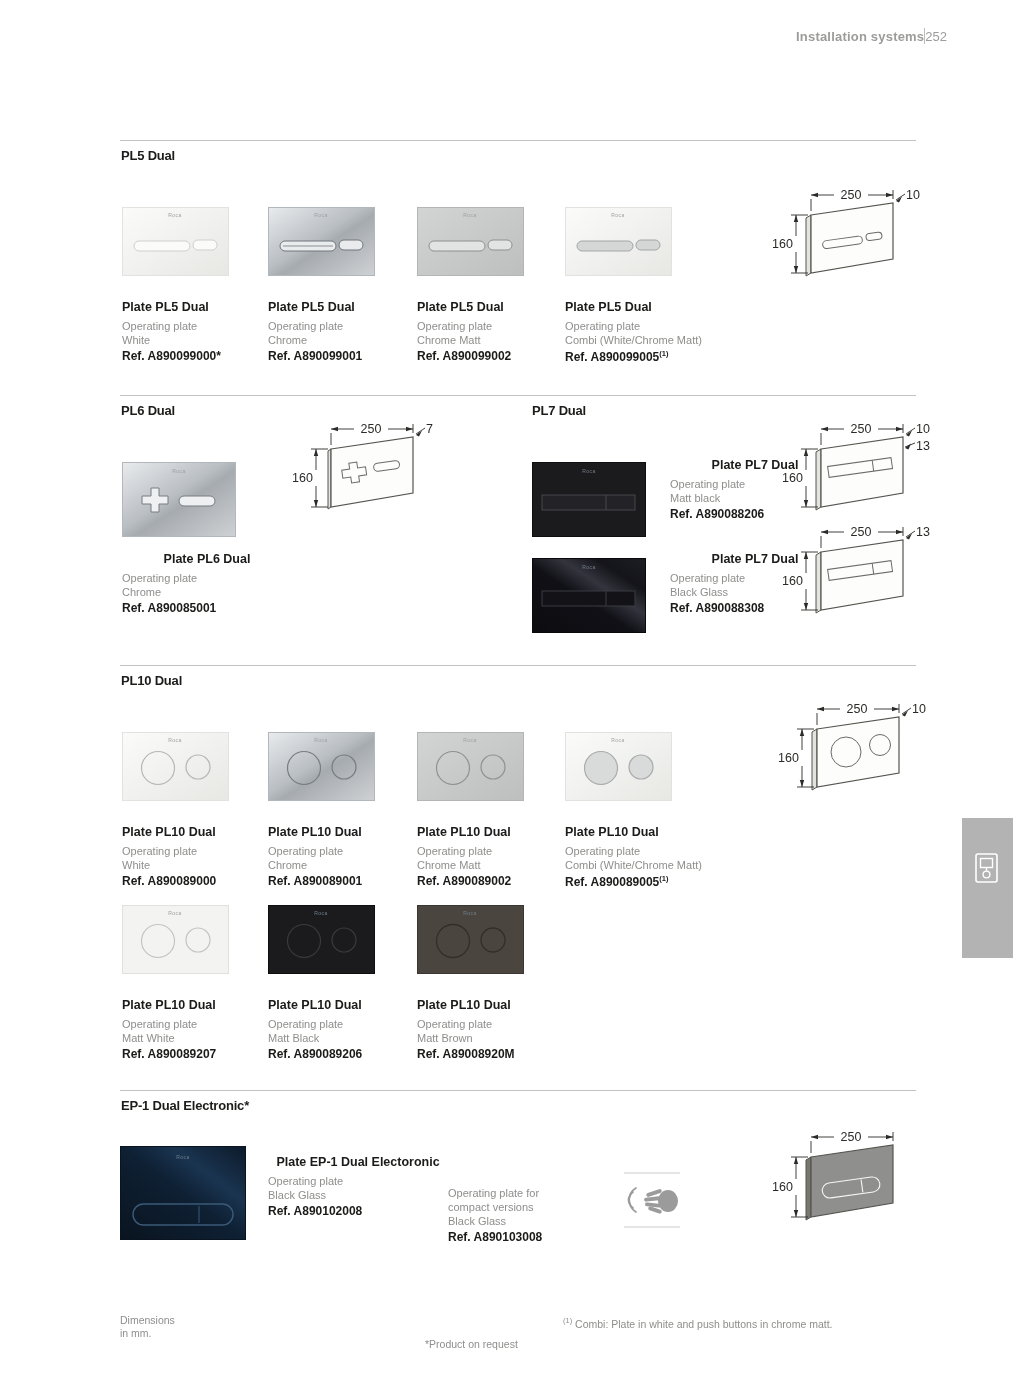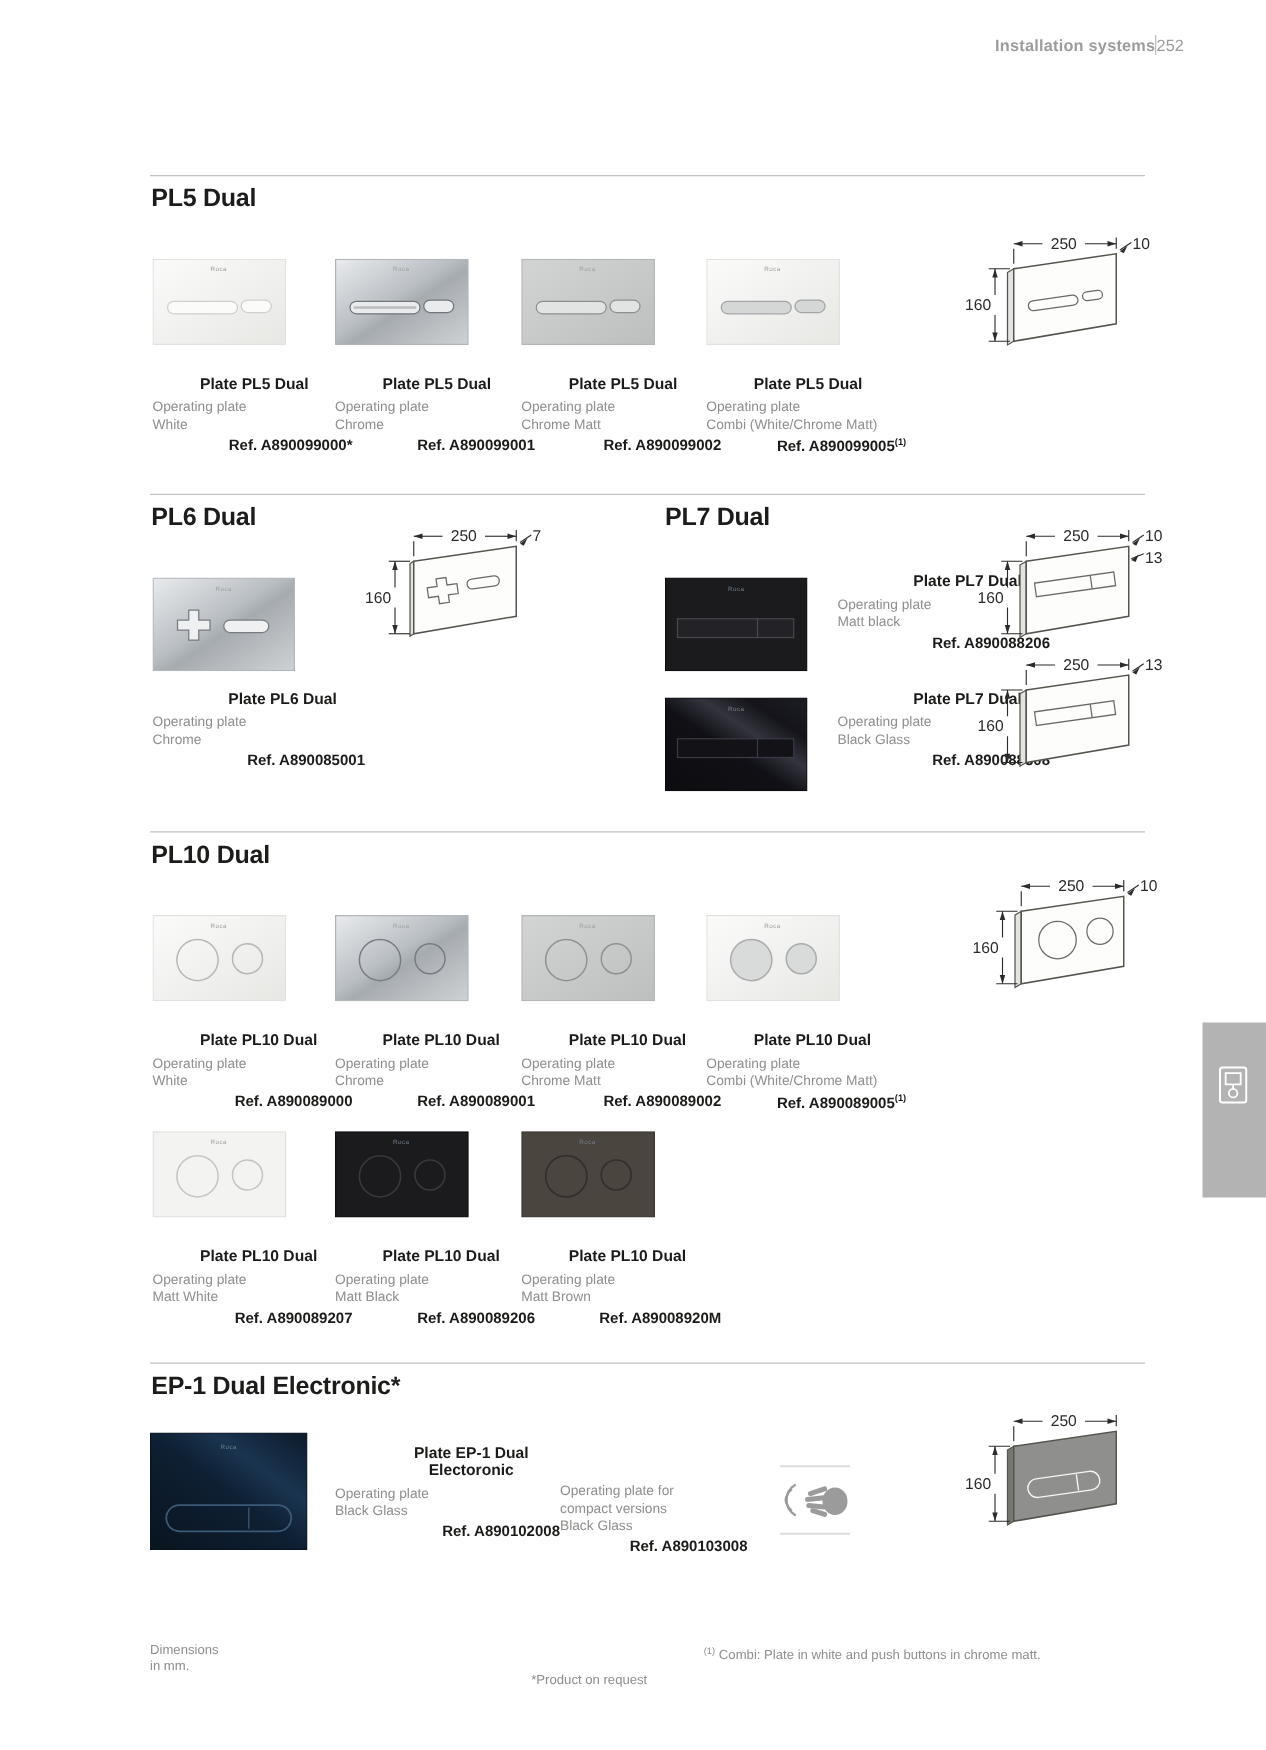--- a/index.html
+++ b/index.html
@@ -9,29 +9,29 @@
   .abs { position:absolute; }
 
   
   .hd { position:absolute; top:28px; right:66px; display:flex; align-items:center; 
         font-size:13px; color:#9c9c9b; }
   .hd .lbl { font-weight:bold; letter-spacing:.2px; }
   .hd .sep { width:1px; height:16px; background:#bdbdbc; }
 
   
   .rule { position:absolute; left:120px; width:796px; height:1px; background:#c2c2c2; }
-  .sec-title { position:absolute; font-weight:bold; font-size:20px; color:#1c1c1a; letter-spacing:-.2px; }
+  .sec-title { position:absolute; font-weight:bold; font-size:13px; color:#1c1c1a; letter-spacing:-.2px; }
 
   
   .card { position:absolute; width:160px; }
   .plate { display:block; }
-  .card-name { margin-top:24px; font-weight:bold; font-size:12.5px; color:#1b1b19;margin-left:38px; }
+  .card-name { margin-top:24px; font-weight:bold; font-size:12.5px; color:#1b1b19; }
   .side .card-name, .txtblock .card-name { margin-top:0;text-align:center; }
   .card-desc { margin-top:5px; font-size:11px; color:#8e8e8c; line-height:14px; }
-  .card-ref { font-weight:bold; font-size:12px; color:#1b1b19; margin-top:2px;text-align:right; }
+  .card-ref { font-weight:bold; font-size:12px; color:#1b1b19; margin-top:2px; }
   sup.fn { font-size:7.5px; vertical-align:super; color:#1b1b19; }
   .txtblock { position:absolute; width:170px; }
 
   
   .brand { font-size:5px; text-anchor:middle; fill:#a0a09e; letter-spacing:.4px; font-family:"Liberation Sans",sans-serif; }
   .brand-d { font-size:5px; text-anchor:middle; fill:#707f8c; letter-spacing:.4px; font-family:"Liberation Sans",sans-serif; }
   .dim { font-size:12.5px; fill:#2b2b29; font-family:"Liberation Sans",sans-serif; }
 
   
   .foot { position:absolute; font-size:10.5px; color:#8e8e8c; line-height:13px; }

